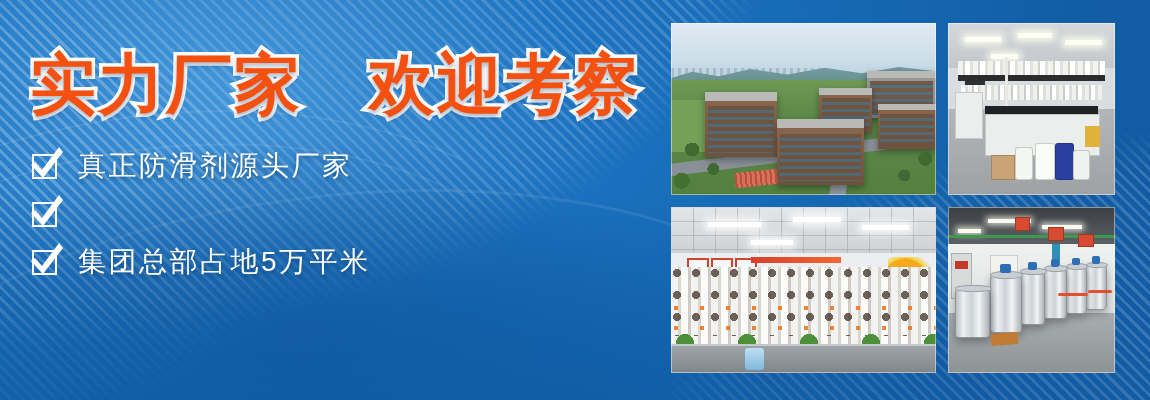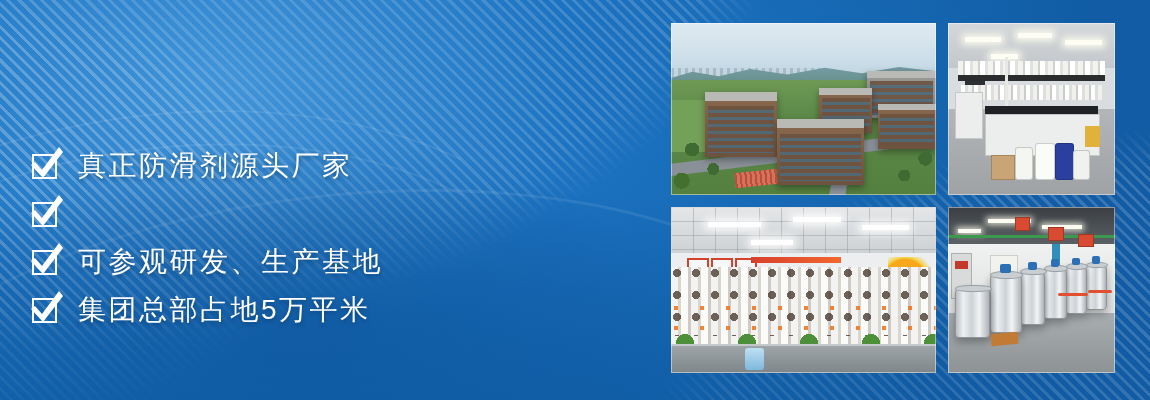--- a/index.html
+++ b/index.html
@@ -315,20 +315,25 @@
   <div class="stripe-mask-c">
     <div class="stripes"></div>
   </div>
   <div class="glow-tl"></div>
   <div class="swoosh swoosh-1"></div>
   <div class="swoosh swoosh-2"></div>
   <div class="swoosh swoosh-3"></div>
   <div class="shade-bl"></div>
   <div class="bg-deep-bottom"></div>
 
+  <div class="headline">
+    <span>实力厂家</span>
+    <span class="gap"></span>
+    <span>欢迎考察</span>
+  </div>
 
   <div class="features">
 
     <div class="feature-row">
       <span class="check-icon">
         <span class="box"></span>
         <svg width="34" height="38" viewBox="0 0 34 38" aria-hidden="true">
           <path d="M6 17 L13 25 L30 2 L34 7 L14 33 L2 20 Z" fill="#ffffff"></path>
         </svg>
       </span>
@@ -337,29 +342,20 @@
 
     <div class="feature-row">
       <span class="check-icon">
         <span class="box"></span>
         <svg width="34" height="38" viewBox="0 0 34 38" aria-hidden="true">
           <path d="M6 17 L13 25 L30 2 L34 7 L14 33 L2 20 Z" fill="#ffffff"></path>
         </svg>
       </span>
     </div>
 
-    <div class="feature-row">
-      <span class="check-icon">
-        <span class="box"></span>
-        <svg width="34" height="38" viewBox="0 0 34 38" aria-hidden="true">
-          <path d="M6 17 L13 25 L30 2 L34 7 L14 33 L2 20 Z" fill="#ffffff"></path>
-        </svg>
-      </span>
-      <span class="feature-text">可参观研发、生产基地</span>
-    </div>
 
     <div class="feature-row">
       <span class="check-icon">
         <span class="box"></span>
         <svg width="34" height="38" viewBox="0 0 34 38" aria-hidden="true">
           <path d="M6 17 L13 25 L30 2 L34 7 L14 33 L2 20 Z" fill="#ffffff"></path>
         </svg>
       </span>
       <span class="feature-text">集团总部占地5万平米</span>
     </div>

